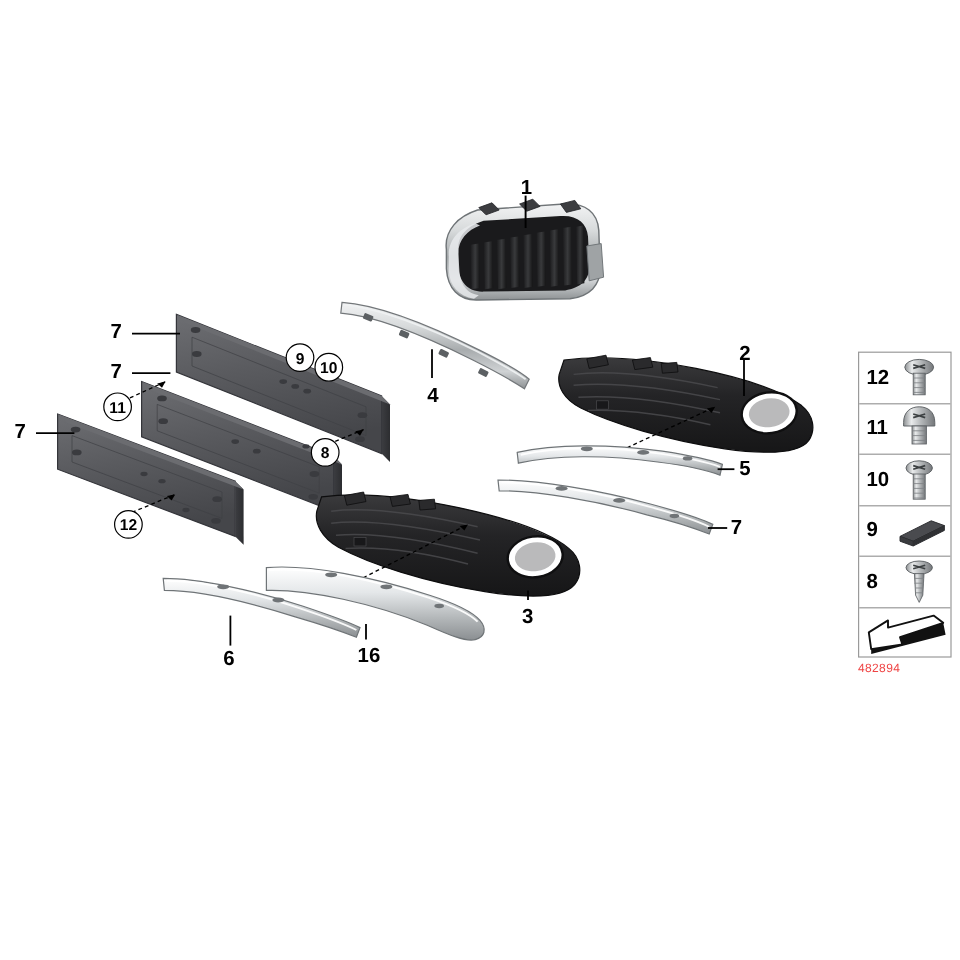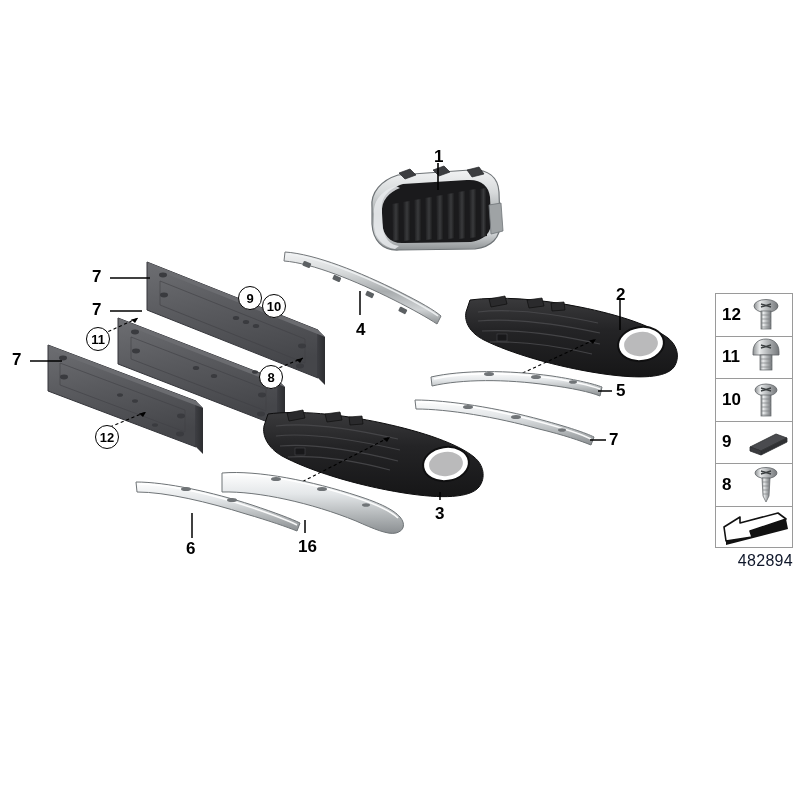--- a/index.html
+++ b/index.html
@@ -35,21 +35,21 @@
     display:flex; align-items:center;
   }
   .legend-cell:last-child { border-bottom:none; }
   .legend-num {
     font-weight:bold; font-size:17px; color:#000; padding-left:6px;
     width:28px; font-family:"Liberation Sans", sans-serif;
   }
   .legend-art { flex:1; height:100%; position:relative; }
   .legend-code {
     position:absolute; left:715px; top:552px; width:78px;
-    text-align:right; font-size:16px; color:#0f172a;
+    text-align:left; font-size:10px; color:#ef4444;
     font-family:"Liberation Sans", sans-serif; letter-spacing:0.3px;
   }
 
   
   .footer { position:absolute; left:0; top:700px; width:800px; height:100px; background:#fff; }
   svg { display:block; overflow:visible; }
 </style>
 </head>
 <body>
 

